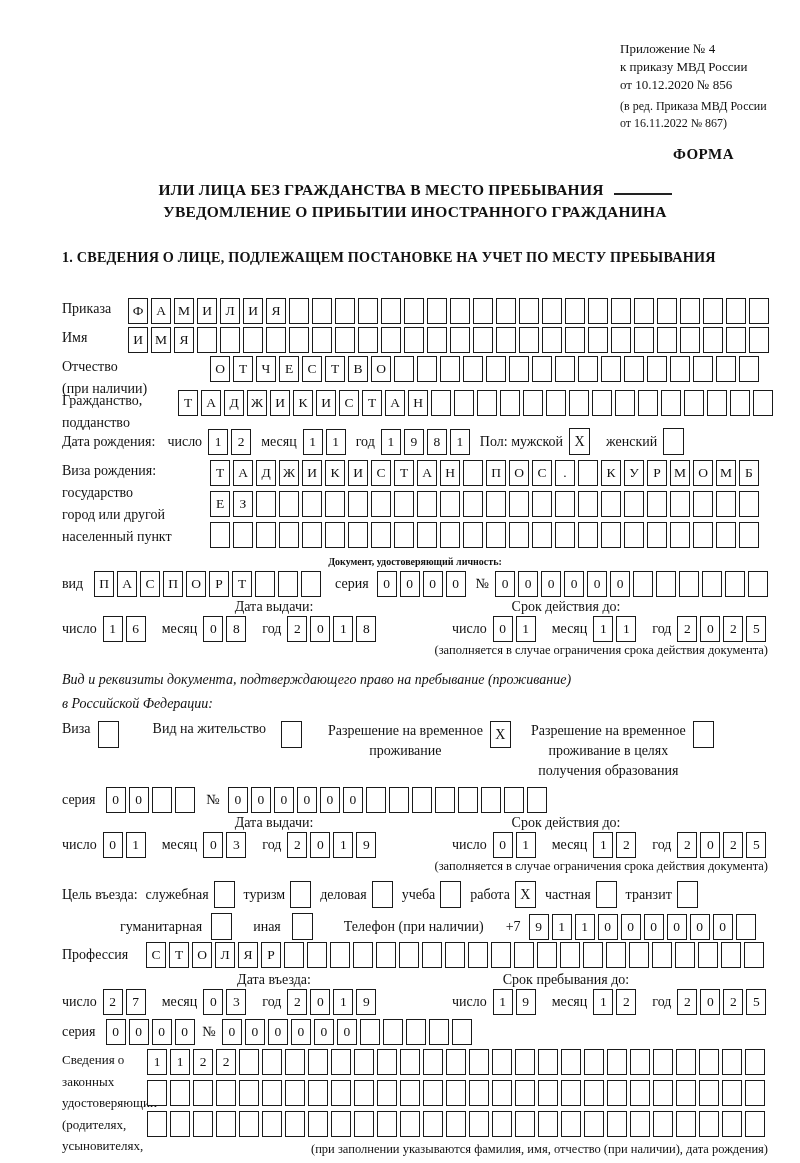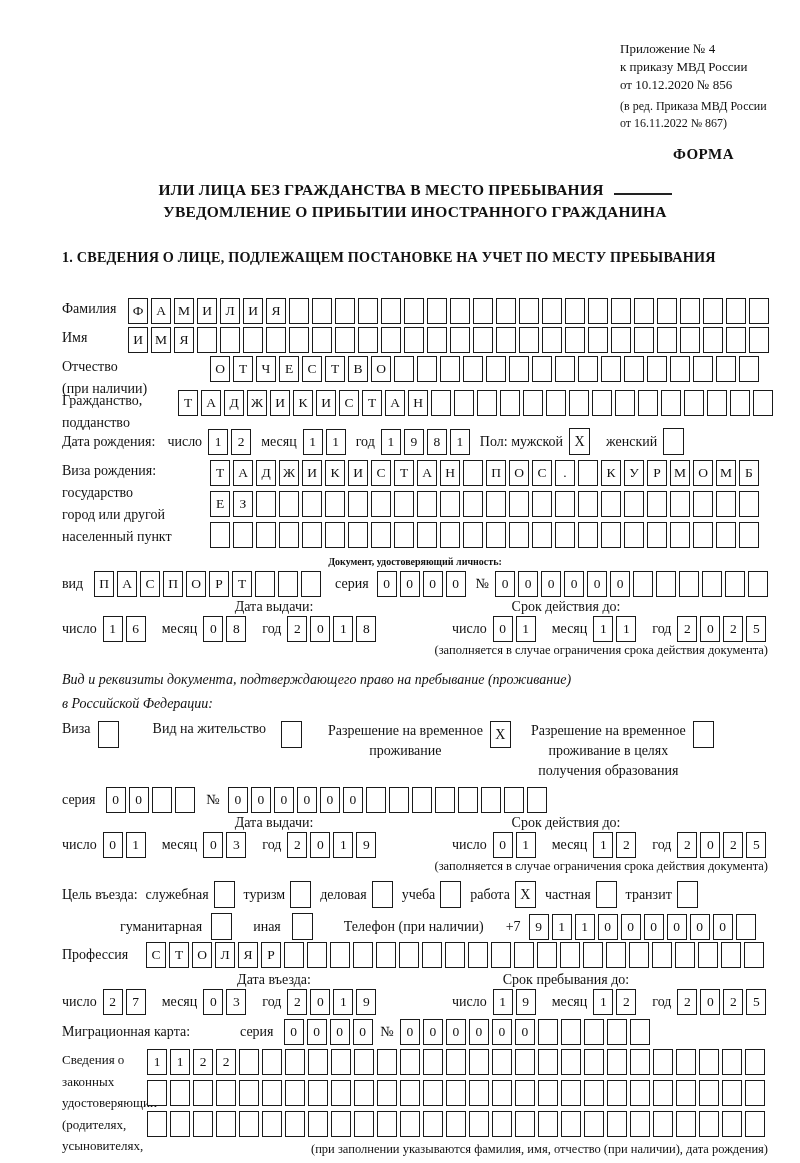--- a/index.html
+++ b/index.html
@@ -64,21 +64,21 @@
   <div class="title">
     <div>
       <span>ИЛИ ЛИЦА БЕЗ ГРАЖДАНСТВА В МЕСТО ПРЕБЫВАНИЯ</span><span class="uline"></span>
     </div>
     <div>УВЕДОМЛЕНИЕ О ПРИБЫТИИ ИНОСТРАННОГО ГРАЖДАНИНА</div>
   </div>
 
   <div class="sec">1. СВЕДЕНИЯ О ЛИЦЕ, ПОДЛЕЖАЩЕМ ПОСТАНОВКЕ НА УЧЕТ ПО МЕСТУ ПРЕБЫВАНИЯ</div>
 
   <div class="frow" style="margin-top:32px">
-    <div class="flabel w66">Фамилия</div>
+    <div class="flabel w66">Приказа</div>
     <div class="cells">
         <span class="cell">Ф</span>
         <span class="cell">А</span>
         <span class="cell">М</span>
         <span class="cell">И</span>
         <span class="cell">Л</span>
         <span class="cell">И</span>
         <span class="cell">Я</span>
         <span class="cell"></span>
         <span class="cell"></span>
@@ -649,21 +649,20 @@
       <span class="cells">
           <span class="cell">2</span>
           <span class="cell">0</span>
           <span class="cell">2</span>
           <span class="cell">5</span>
         </span>
     </div>
   </div>
 
   <div class="frow" style="margin-top:4px; align-items:center">
-    <span class="lbl" style="width:178px">Миграционная карта:</span>
     <span class="lbl" style="margin-right:10px">серия</span>
     <span class="cells">
         <span class="cell">0</span>
         <span class="cell">0</span>
         <span class="cell">0</span>
         <span class="cell">0</span>
       </span>
     <span class="lbl" style="margin:0 6px 0 8px">№</span>
     <span class="cells">
         <span class="cell">0</span>

